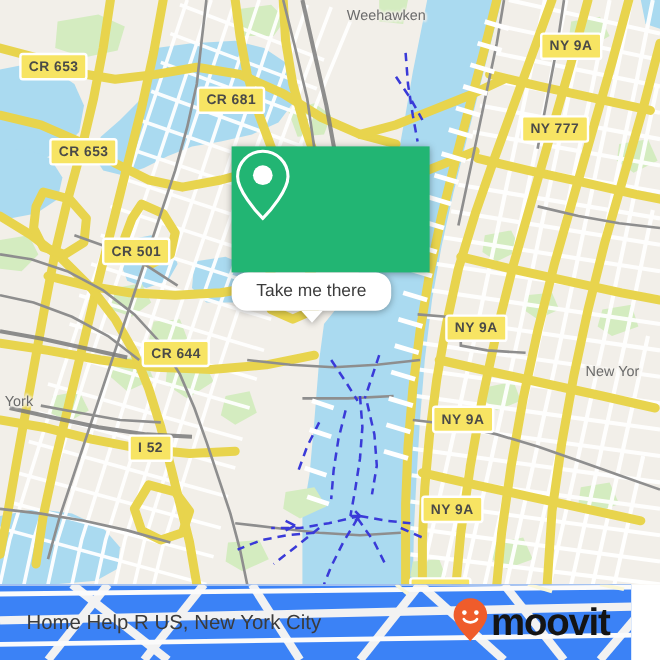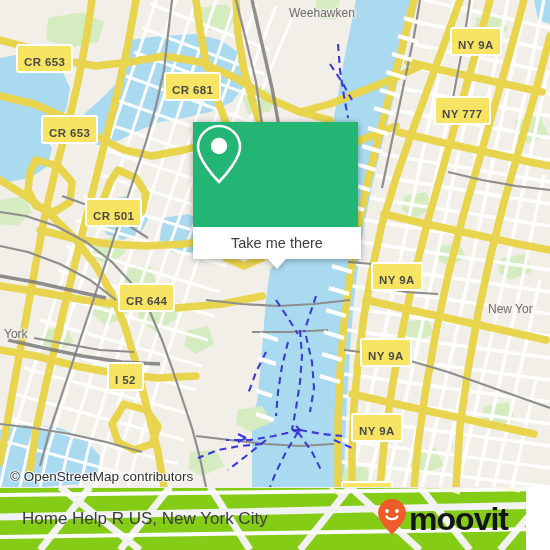--- a/index.html
+++ b/index.html
@@ -21,21 +21,21 @@
   .shield{
     position:absolute;
     background:#f7e463;
     border:2px solid #ffffff;
     border-radius:3px;
     color:#4a4a48;
     font-size:11.5px;
     font-weight:bold;
     letter-spacing:.4px;
     line-height:14px;
-    padding:9px 6px 2px 6px;
+    padding:3px 6px 2px 6px;
     white-space:nowrap;
     box-sizing:border-box;
     text-shadow:none;
   }
 
   
   .place{
     position:absolute;
     color:#6b6b6b;
     font-size:15px;
@@ -51,44 +51,45 @@
   
   .popup{
     position:absolute;left:193px;top:122px;width:165px;height:137px;
     filter:drop-shadow(0 1px 3px rgba(0,0,0,.35));
   }
   .popup-body{
     width:165px;height:105px;background:#22b573;
     display:flex;align-items:center;justify-content:center;
   }
   .popup-bar{
-    width:168px;height:32px;background:#ffffff;
+    width:133px;height:32px;background:#ffffff;
     display:flex;align-items:center;justify-content:center;
     color:#3c3c3c;font-size:14.5px;
     position:relative;
+    border-radius:13px;
   }
   .popup-tail{
     position:absolute;left:50%;margin-left:-9px;top:32px;
     width:0;height:0;
     border-left:9px solid transparent;
     border-right:9px solid transparent;
     border-top:10px solid #ffffff;
   }
 
   
   .attrib{
     position:absolute;left:10px;top:469px;
     font-size:13.5px;color:#2f2f2f;
     text-shadow:1.2px 0 1.2px #fff,-1.2px 0 1.2px #fff,0 1.2px 1.2px #fff,0 -1.2px 1.2px #fff;
   }
 
   
   .footer{
     position:absolute;left:0;top:487px;width:526px;height:63px;
-    background:#84cc16;overflow:hidden;
+    background:#3b82f6;overflow:hidden;
   }
   .footer .wm{position:absolute;left:0;top:0;opacity:1;}
   .footer-title{
     position:absolute;left:22px;top:50%;transform:translateY(-50%);
     font-size:17px;color:#3b3b3b;white-space:nowrap;
   }
   .brand{
     position:absolute;right:18px;top:50%;transform:translateY(-50%);
     display:flex;align-items:center;gap:2px;
   }
@@ -363,21 +364,20 @@
             <circle cx="26" cy="24" r="8.2" fill="#ffffff"></circle>
           </svg>
         </span>
       </div>
       <div class="popup-bar">
         <span>Take me there</span>
         <span class="popup-tail"></span>
       </div>
     </div>
 
-    <div class="attrib">© OpenStreetMap contributors</div>
   </div>
 
   <div class="footer">
     <div class="footer-rule"></div>
 
     <svg class="wm" width="550" height="63" viewBox="0 0 550 63">
       <g stroke="#f2f2f2" stroke-width="7" fill="none">
         <path d="M40 63 L90 0"></path>
         <path d="M120 63 L170 0"></path>
         <path d="M210 0 L250 63"></path>

